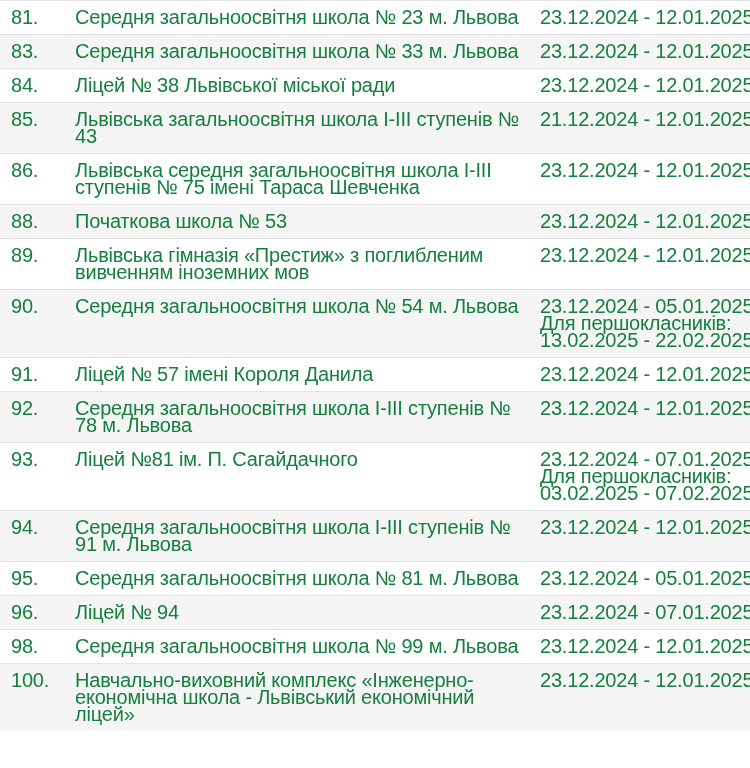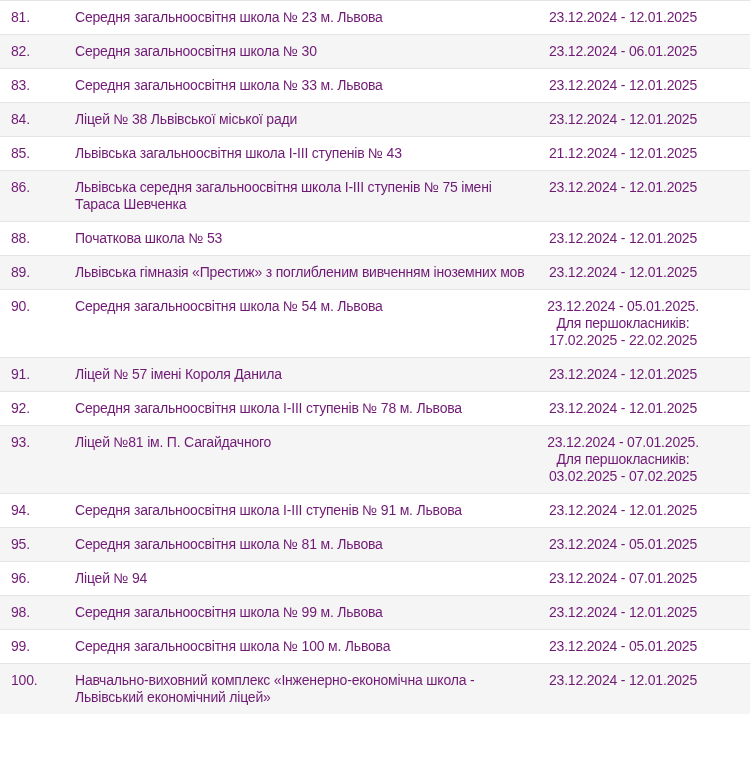--- a/index.html
+++ b/index.html
@@ -18,24 +18,24 @@
     table-layout: fixed;
   }
   table.schedule tr {
     border-top: 1px solid #e4e4e4;
   }
   table.schedule tr:nth-child(even) {
     background: #f5f5f6;
   }
   table.schedule td {
     vertical-align: top;
-    font-size: 14px;
+    font-size: 20px;
     line-height: 17px;
     letter-spacing: -0.2px;
-    color: #701a75;
+    color: #15803d;
   }
   td.cell-num {
     width: 75px;
     padding: 8px 6px 8px 11px;
   }
   td.cell-name {
     width: 465px;
     padding: 8px 6px 8px 0;
   }
   td.cell-dates {
@@ -53,27 +53,20 @@
 <table class="schedule">
   <tbody>
   <tr>
     <td class="cell-num">81.</td>
     <td class="cell-name">Середня загальноосвітня школа № 23 м. Львова</td>
     <td class="cell-dates">
           <div class="date-line">23.12.2024 - 12.01.2025</div>
         </td>
   </tr>
 
-  <tr>
-    <td class="cell-num">82.</td>
-    <td class="cell-name">Середня загальноосвітня школа № 30</td>
-    <td class="cell-dates">
-          <div class="date-line">23.12.2024 - 06.01.2025</div>
-        </td>
-  </tr>
 
   <tr>
     <td class="cell-num">83.</td>
     <td class="cell-name">Середня загальноосвітня школа № 33 м. Львова</td>
     <td class="cell-dates">
           <div class="date-line">23.12.2024 - 12.01.2025</div>
         </td>
   </tr>
 
   <tr>
@@ -116,21 +109,21 @@
           <div class="date-line">23.12.2024 - 12.01.2025</div>
         </td>
   </tr>
 
   <tr>
     <td class="cell-num">90.</td>
     <td class="cell-name">Середня загальноосвітня школа № 54 м. Львова</td>
     <td class="cell-dates">
           <div class="date-line">23.12.2024 - 05.01.2025.</div>
           <div class="date-line">Для першокласників:</div>
-          <div class="date-line">17.02.2025 - 22.02.2025</div>
+          <div class="date-line">13.02.2025 - 22.02.2025</div>
         </td>
   </tr>
 
   <tr>
     <td class="cell-num">91.</td>
     <td class="cell-name">Ліцей № 57 імені Короля Данила</td>
     <td class="cell-dates">
           <div class="date-line">23.12.2024 - 12.01.2025</div>
         </td>
   </tr>
@@ -179,27 +172,20 @@
 
 
   <tr>
     <td class="cell-num">98.</td>
     <td class="cell-name">Середня загальноосвітня школа № 99 м. Львова</td>
     <td class="cell-dates">
           <div class="date-line">23.12.2024 - 12.01.2025</div>
         </td>
   </tr>
 
-  <tr>
-    <td class="cell-num">99.</td>
-    <td class="cell-name">Середня загальноосвітня школа № 100 м. Львова</td>
-    <td class="cell-dates">
-          <div class="date-line">23.12.2024 - 05.01.2025</div>
-        </td>
-  </tr>
 
   <tr>
     <td class="cell-num">100.</td>
     <td class="cell-name">Навчально-виховний комплекс «Інженерно-економічна школа - Львівський економічний ліцей»</td>
     <td class="cell-dates">
           <div class="date-line">23.12.2024 - 12.01.2025</div>
         </td>
   </tr>
 </tbody>
 </table>

